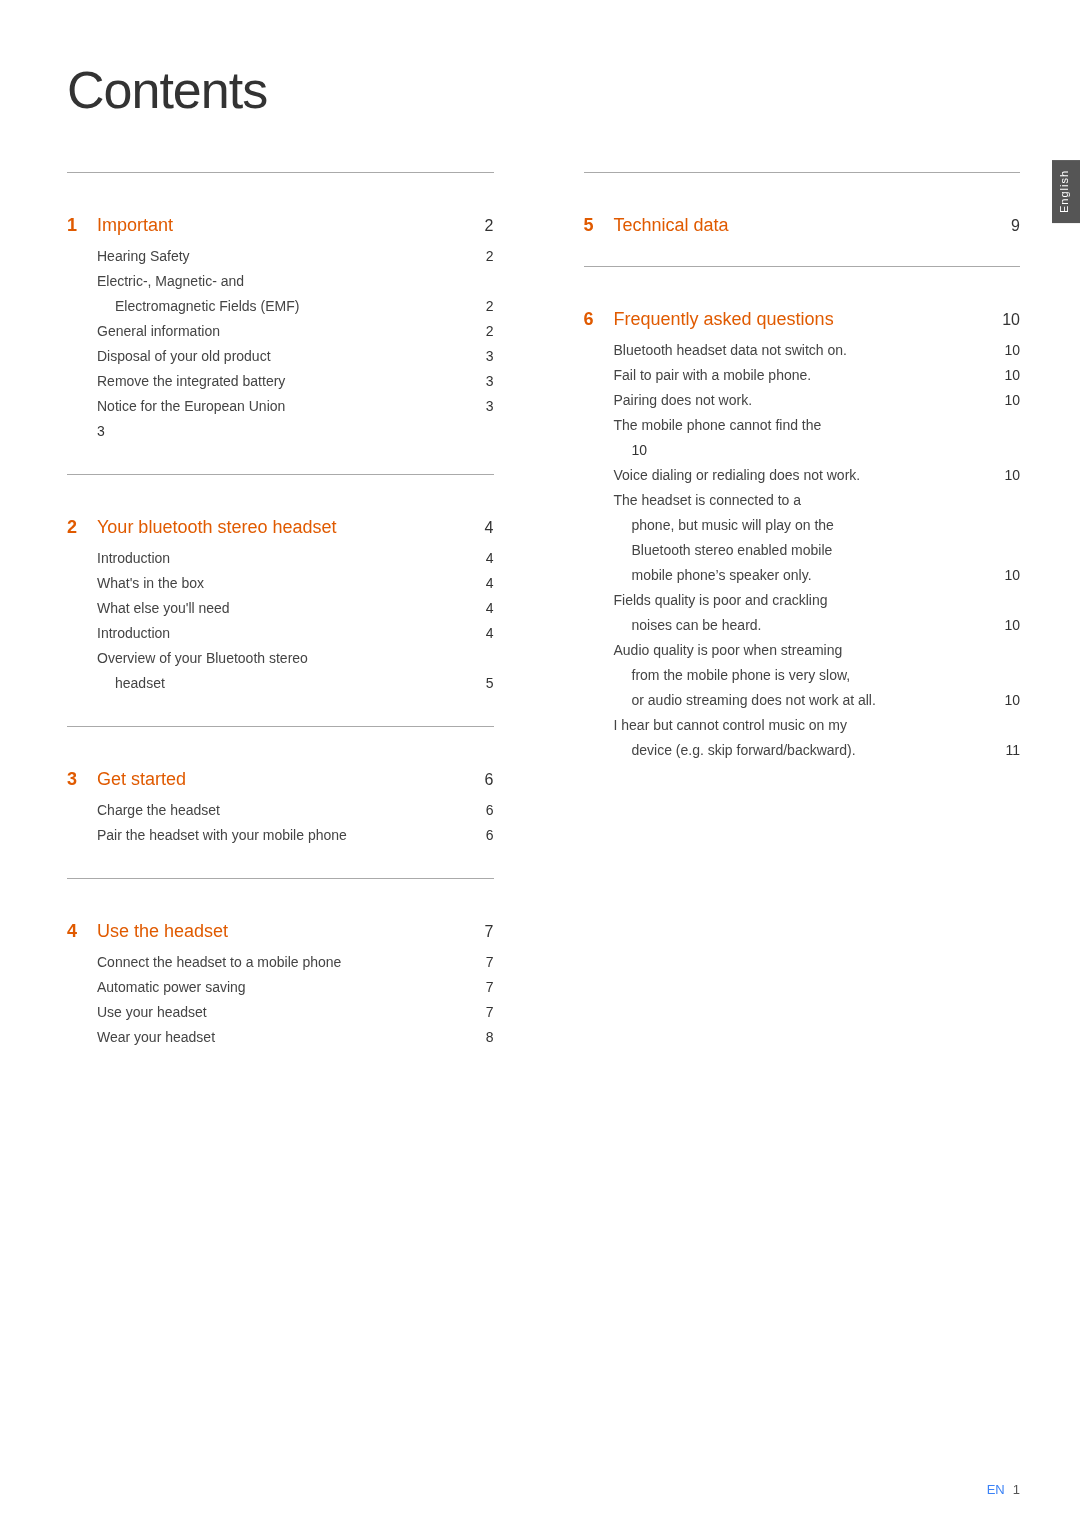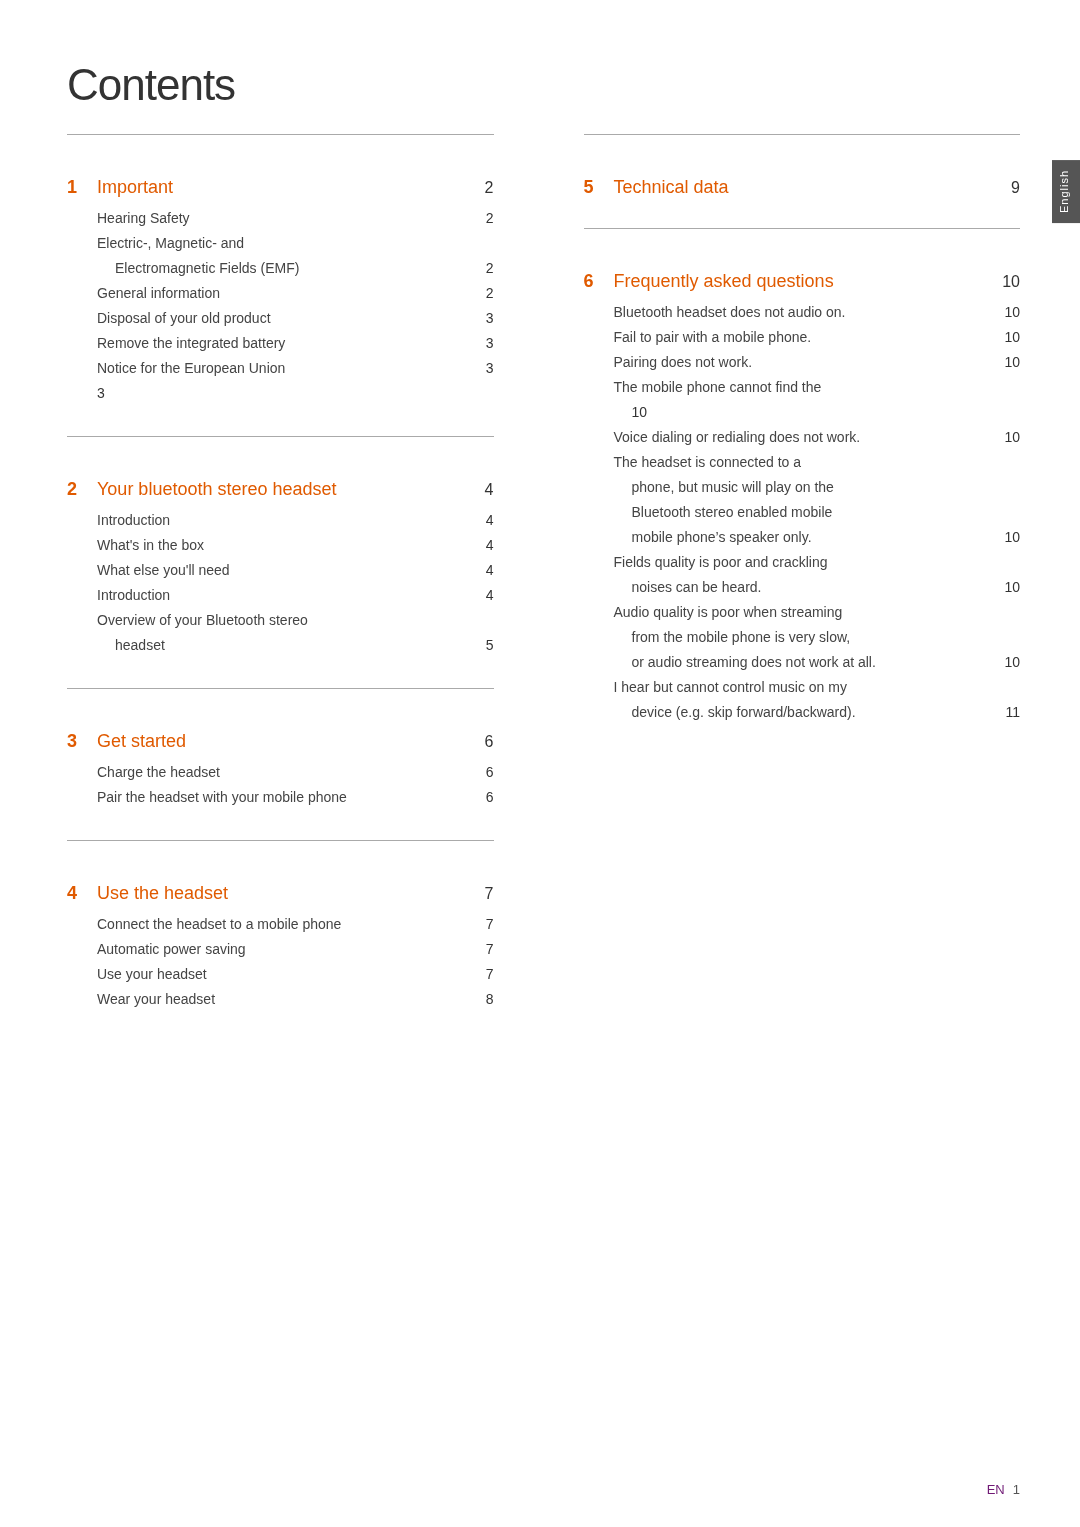--- a/index.html
+++ b/index.html
@@ -30,24 +30,24 @@
       color: #fff;
       font-size: 11px;
       writing-mode: vertical-rl;
       transform: rotate(180deg);
       padding: 10px 6px;
       letter-spacing: 1px;
       z-index: 10;
     }
 
     .page-title {
-      font-size: 44px;
+      font-size: 52px;
       font-weight: 300;
       color: #333;
-      margin-bottom: 24px;
+      margin-bottom: 52px;
       margin-left: 0;
       letter-spacing: -1px;
     }
 
     .toc-layout {
       display: grid;
       grid-template-columns: 1fr 1fr;
       gap: 0 60px;
       margin-top: 10px;
     }
@@ -129,21 +129,21 @@
       bottom: 30px;
       right: 60px;
       font-size: 13px;
       color: #555;
       display: flex;
       gap: 8px;
       align-items: center;
     }
 
     .footer-lang {
-      color: #701a75;
+      color: #3b82f6;
     }
 
     .footer-page {
       color: #555;
     }
   </style>
 </head>
 <body>
 
 <div class="page">
@@ -284,21 +284,21 @@
         </div>
         <div class="toc-section">
           <div class="section-header">
             <div class="section-header-inner">
               <span class="section-num">6</span>
               <span class="section-title">Frequently asked questions</span>
             </div>
             <span class="section-page">10</span>
           </div>
           <div class="sub-item">
-            <span class="sub-item-text">Bluetooth headset does not audio on.</span>
+            <span class="sub-item-text">Bluetooth headset data not switch on.</span>
             <span class="sub-item-page">10</span>
           </div>
           <div class="sub-item">
             <span class="sub-item-text">Fail to pair with a mobile phone.</span>
             <span class="sub-item-page">10</span>
           </div>
           <div class="sub-item">
             <span class="sub-item-text">Pairing does not work.</span>
             <span class="sub-item-page">10</span>
           </div>

